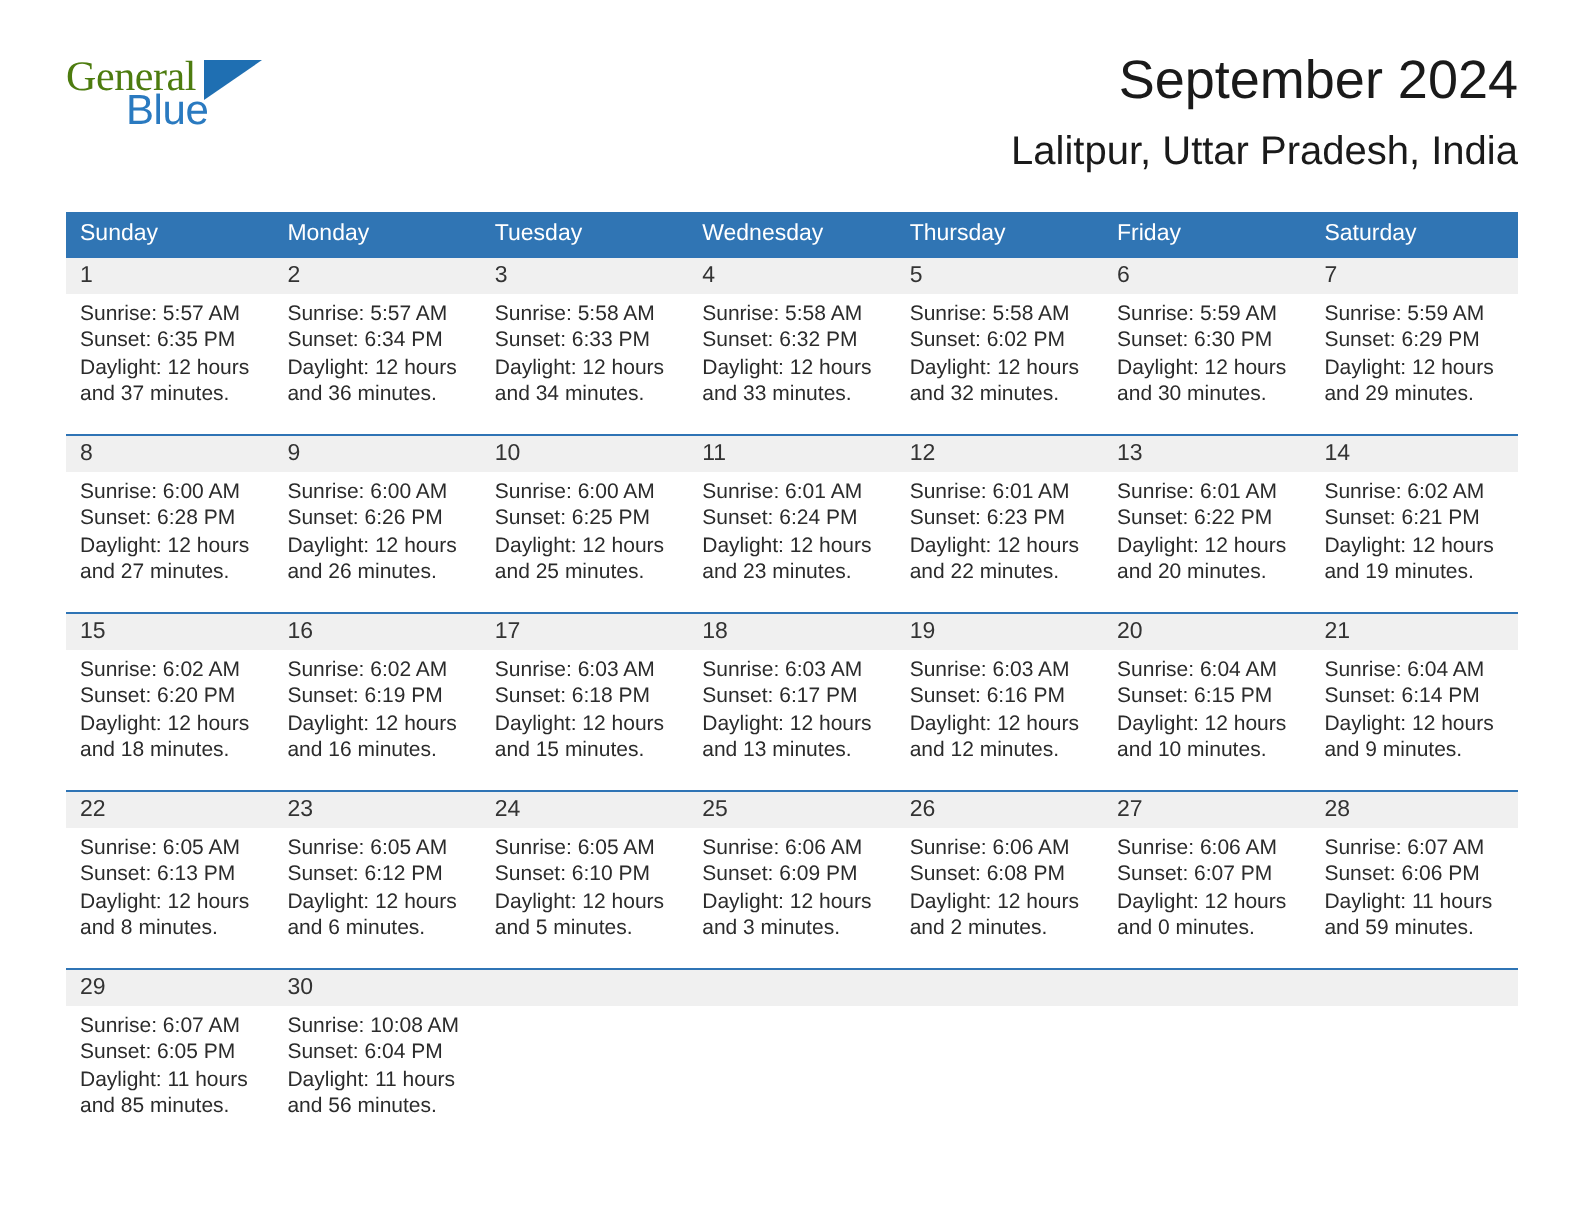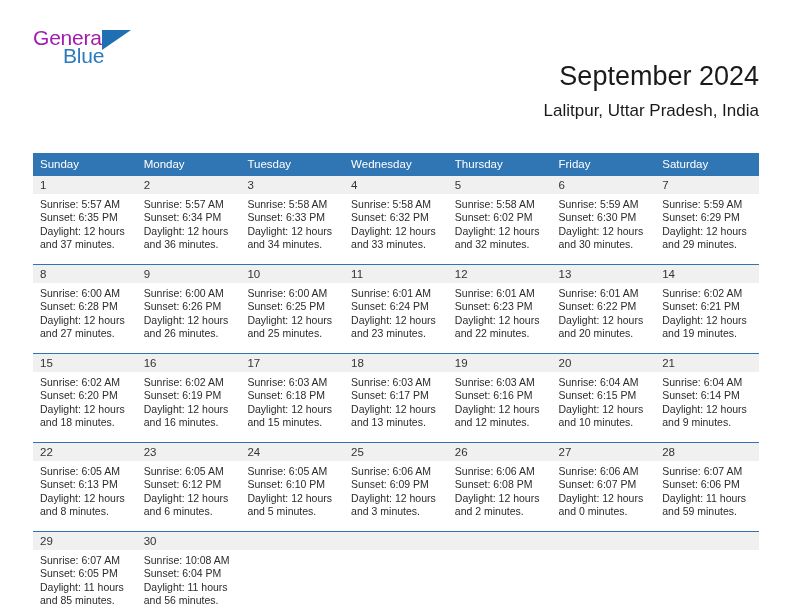--- a/index.html
+++ b/index.html
@@ -34,22 +34,22 @@
     width: 110px;
     height: 46px;
     flex: 0 0 auto;
   }
   .logo-general {
     position: absolute;
     left: 0;
     top: 0;
     font-size: 21px;
     letter-spacing: -0.2px;
-    color: #a21caf;
-    font-family: Liberation Sans, sans-serif;
+    color: #4d7c0f;
+    font-family: Liberation Serif, serif;
   }
   .logo-blue {
     position: absolute;
     left: 30px;
     top: 18px;
     font-size: 21px;
     letter-spacing: -0.2px;
     color: #2a7ac0;
     font-family: Liberation Sans, sans-serif;
   }
@@ -66,32 +66,31 @@
   .titles {
     text-align: right;
     padding-top: 0px;
   }
   .cal-title {
     font-size: 27px;
     font-weight: normal;
     color: #1a1a1a;
     line-height: 1.1;
     font-family: "Liberation Sans", sans-serif;
-    margin-top: 36px;
   }
   .cal-subtitle {
     margin-top: 9px;
-    font-size: 17px;
+    font-size: 20px;
     color: #1a1a1a;
     font-family: "Liberation Sans", sans-serif;
   }
 
   
   .calendar {
-    margin: 32px 33px 0 33px;
+    margin: 18px 33px 0 33px;
     width: 726px;
     border-collapse: collapse;
     table-layout: fixed;
   }
   .calendar th {
     background: #3075b4;
     color: #ffffff;
     font-weight: normal;
     font-size: 11.5px;
     text-align: left;

